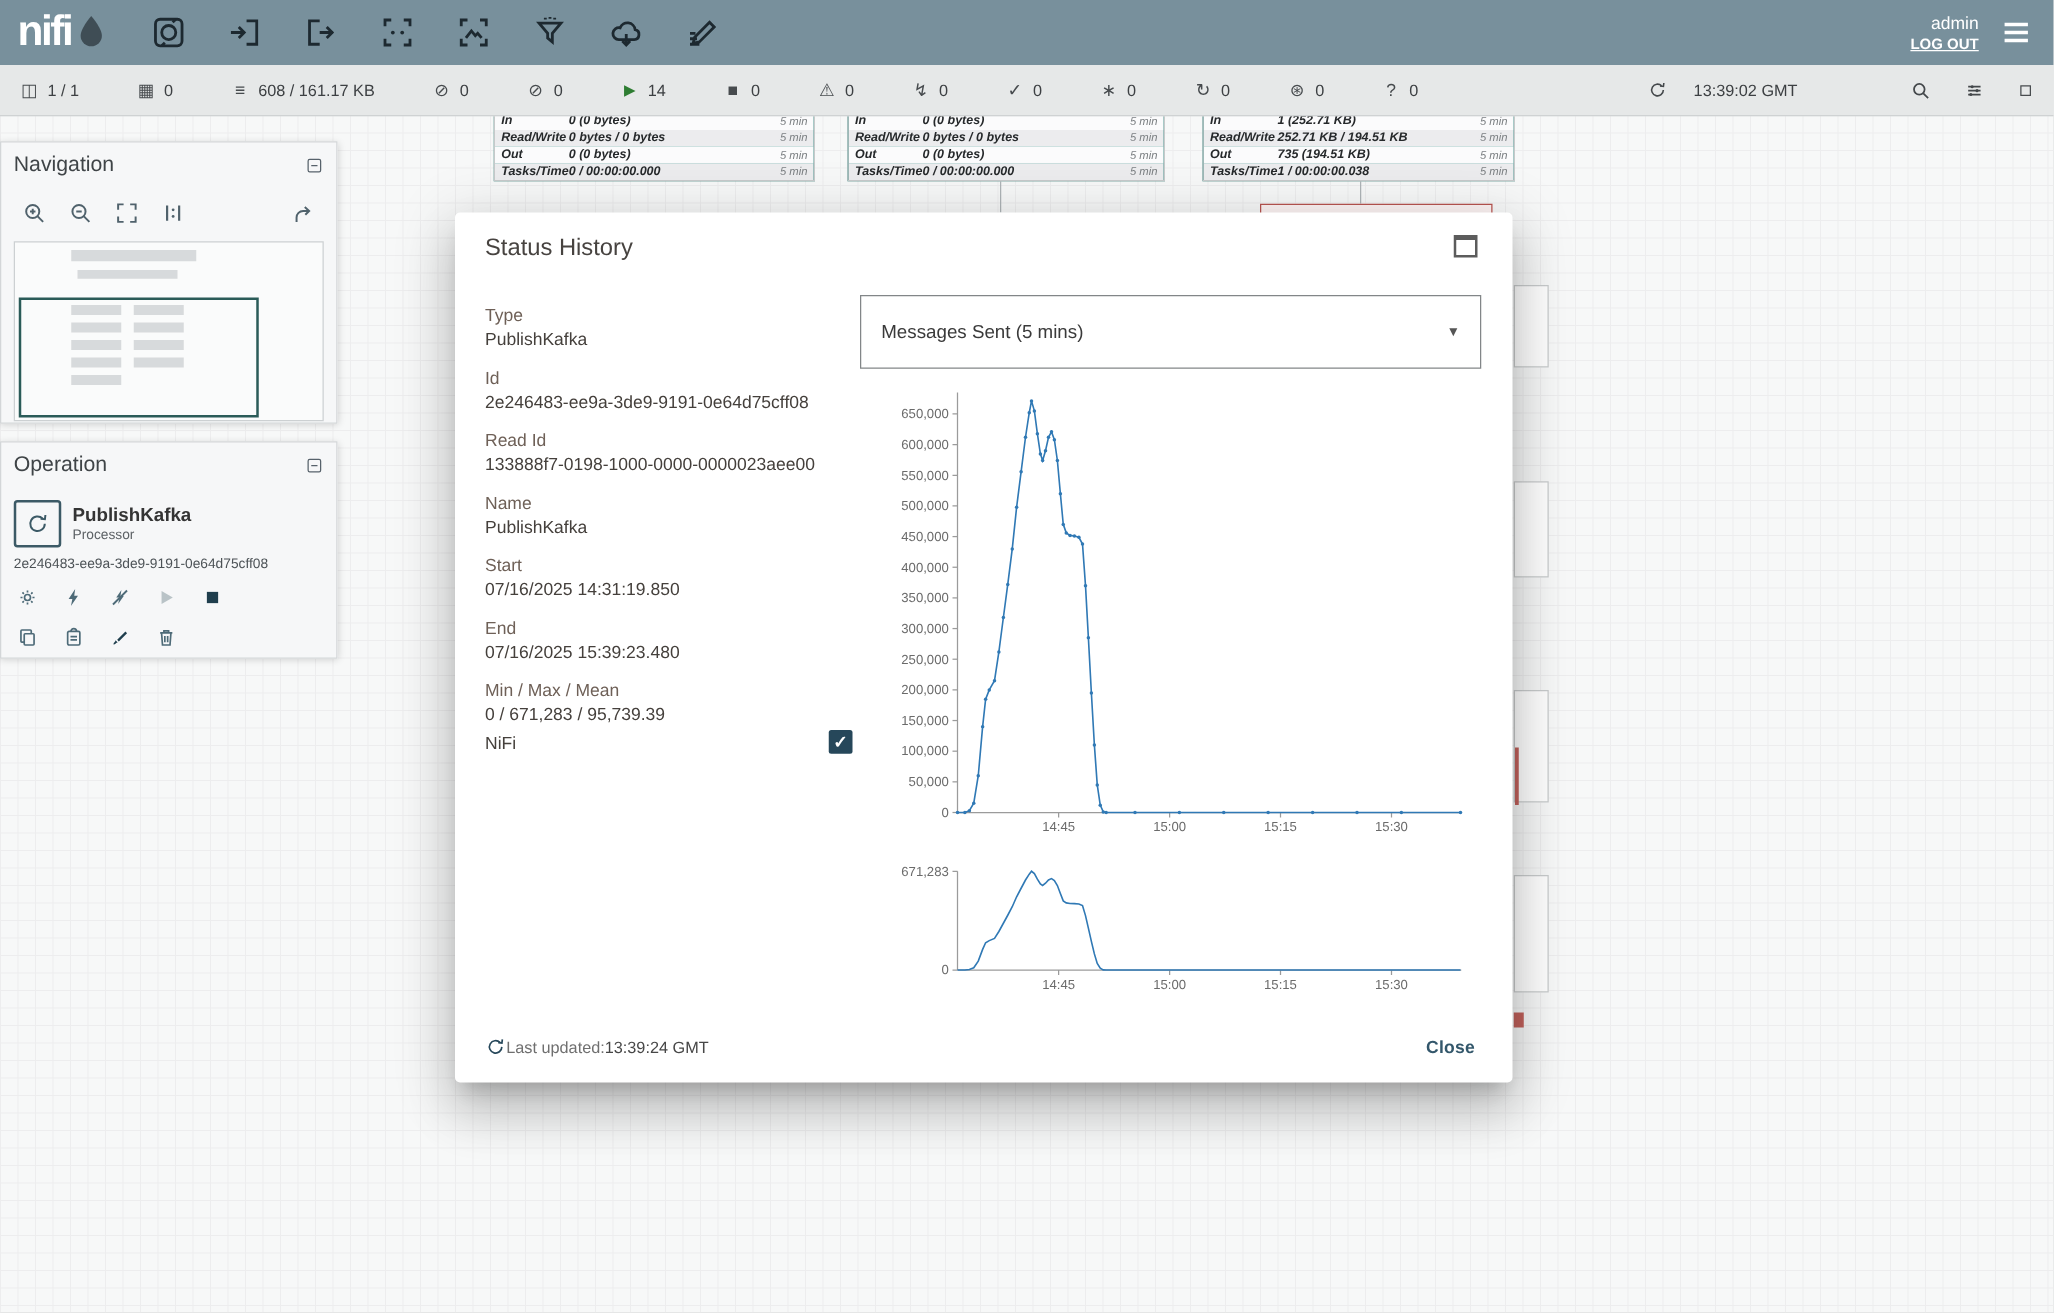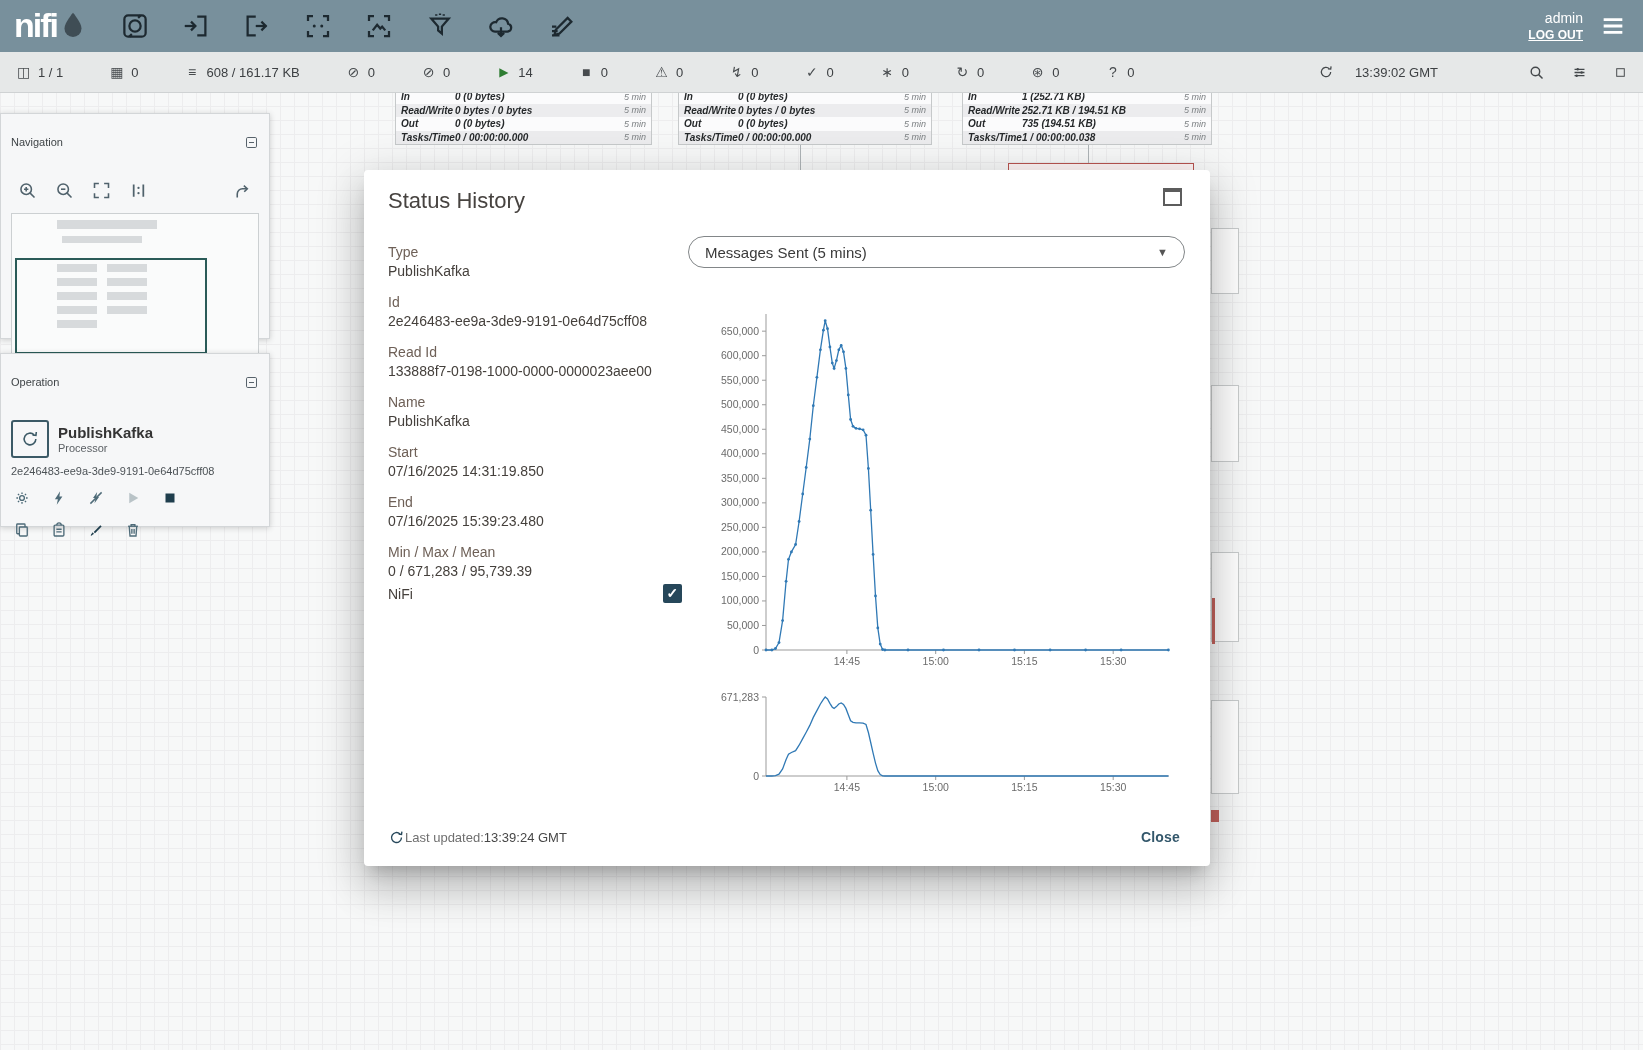--- a/index.html
+++ b/index.html
@@ -40,21 +40,21 @@
   .gl{width:54px;font-weight:700;color:#26292b;}
   .gv{flex:1;font-weight:700;color:#26292b;}
   .gw{color:#7b7f82;font-size:9px;margin-left:32px;}
   .connector{position:absolute;width:1px;background:#aeb4b7;z-index:1;}
   .sliver{position:absolute;background:#fff;border:1px solid #c9cccd;z-index:1;}
   .sliver-red{position:absolute;background:#c2625c;z-index:1;}
   .invalid-box{position:absolute;border:1px solid #b85450;background:#fdf4f4;z-index:1;}
   
   .panel{position:absolute;left:0;width:268px;background:rgba(246,247,248,.97);
          border:1px solid #d3d6d8;box-shadow:0 1px 6px rgba(0,0,0,.18);z-index:5;}
-  .panel-h{height:28px;display:flex;align-items:center;padding:14px 10px;font-size:11px;color:#3f4447;}
+  .panel-h{height:28px;display:flex;align-items:center;padding:4px 10px;font-size:17px;color:#3f4447;}
   .panel-h .collapse{margin-left:auto;color:#57626b;cursor:pointer;line-height:0;}
   .nav-tools{display:flex;align-items:center;gap:16px;padding:10px 16px 4px;color:#50626c;}
   .nav-btn{cursor:pointer;line-height:0;color:#50626c;background:none;border:0;padding:0;}
   .jump{margin-left:auto;}
   .minimap{margin:8px 10px 12px;height:142px;background:#fafbfb;border:1px solid #ccd0d2;position:relative;}
   .mini-bar{position:absolute;background:#d7dadc;}
   .viewport{position:absolute;border:2px solid #2a5b58;left:3px;top:44px;width:188px;height:92px;}
   .op-row1{display:flex;gap:9px;padding:10px 10px 0;}
   .proc-box{width:34px;height:34px;border:2px solid #3c5a66;border-radius:3px;color:#3c5a66;
             display:flex;align-items:center;justify-content:center;flex:0 0 auto;}
@@ -64,33 +64,33 @@
   .op-id{padding:7px 10px 0;font-size:11px;color:#4c5256;white-space:nowrap;overflow:hidden;text-overflow:ellipsis;}
   .op-actions{display:flex;gap:19px;padding:12px 12px 2px;color:#4e6b78;align-items:center;}
   .op-actions2{display:flex;gap:19px;padding:12px 12px 12px;color:#4e6b78;align-items:center;}
   .op-btn{cursor:pointer;line-height:0;background:none;border:0;padding:0;color:#4e6b78;}
   .op-btn.disabled{color:#b9c3c7;}
   .op-btn.dark{color:#1f3e4d;}
   
   .modal{position:absolute;left:364px;top:170px;width:846px;height:696px;background:#fff;
          border-radius:4px;z-index:10;
          box-shadow:0 11px 15px -7px rgba(0,0,0,.2),0 24px 38px 3px rgba(0,0,0,.14),0 9px 46px 8px rgba(0,0,0,.12);}
-  .m-title{position:absolute;left:24px;top:18px;font-size:22px;color:#474340;}
+  .m-title{position:absolute;left:24px;top:18px;font-size:19px;color:#474340;}
   .m-max{position:absolute;right:28px;top:18px;width:15px;height:12px;border:2px solid #5c5c5c;
          border-top-width:4px;cursor:pointer;}
   .fields{position:absolute;left:24px;top:73px;width:294px;}
   .field{margin-bottom:12px;}
   .f-label{font-size:14px;line-height:19px;color:#6e6057;}
   .f-value{font-size:14px;line-height:19px;color:#45403c;}
   .legend{position:absolute;left:24px;top:414px;width:294px;display:flex;align-items:center;justify-content:space-between;}
   .legend-label{font-size:14px;color:#45403c;}
   .cb{width:19px;height:19px;border-radius:2px;background:#26475a;position:relative;cursor:pointer;}
   .cb:after{content:"✓";color:#fff;position:absolute;left:3.5px;top:1px;font-size:14px;font-weight:700;}
-  .select{position:absolute;left:324px;top:66px;width:497px;height:32px;border:1px solid #828688;
-          border-radius:16px;display:flex;align-items:center;padding:0 16px;box-sizing:border-box;cursor:pointer;}
+  .select{position:absolute;left:324px;top:66px;width:497px;height:59px;border:1px solid #828688;
+          border-radius:0;display:flex;align-items:center;padding:0 16px;box-sizing:border-box;cursor:pointer;}
   .select-value{font-size:15px;color:#3a3a3a;}
   .select-caret{margin-left:auto;color:#555;font-size:11px;}
   #main-chart,#mini-chart{position:absolute;left:324px;}
   #main-chart{top:128px;}
   #mini-chart{top:520px;}
   .ax{stroke:#9b9b9b;stroke-width:1;}
   .tk{font-size:10.5px;fill:#6b6b6b;}
   .e{text-anchor:end;}
   .mdl{text-anchor:middle;}
   .ln{fill:none;stroke-width:1.3;}

